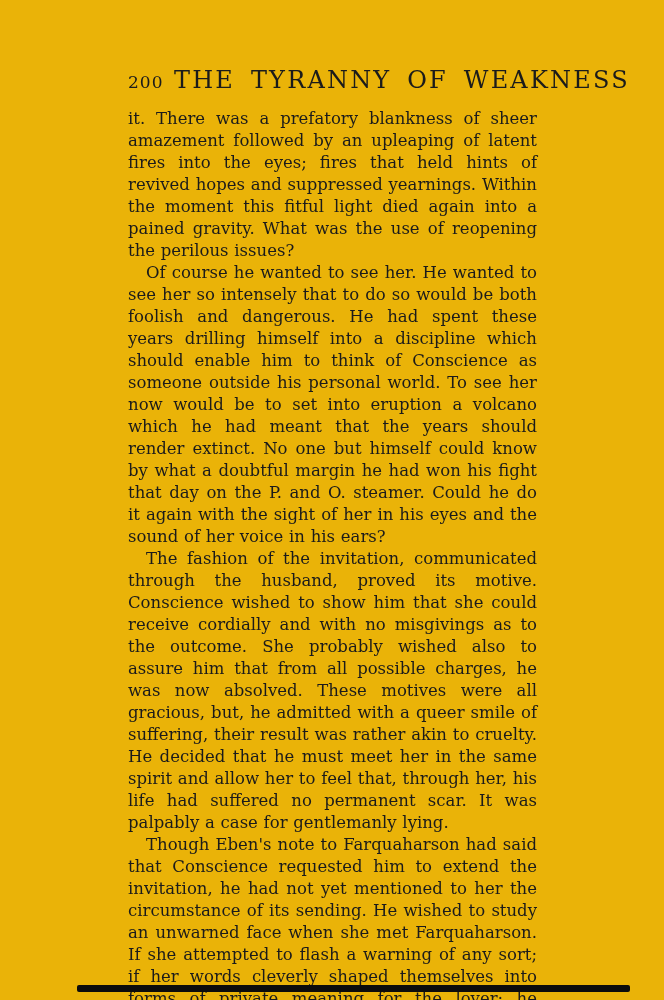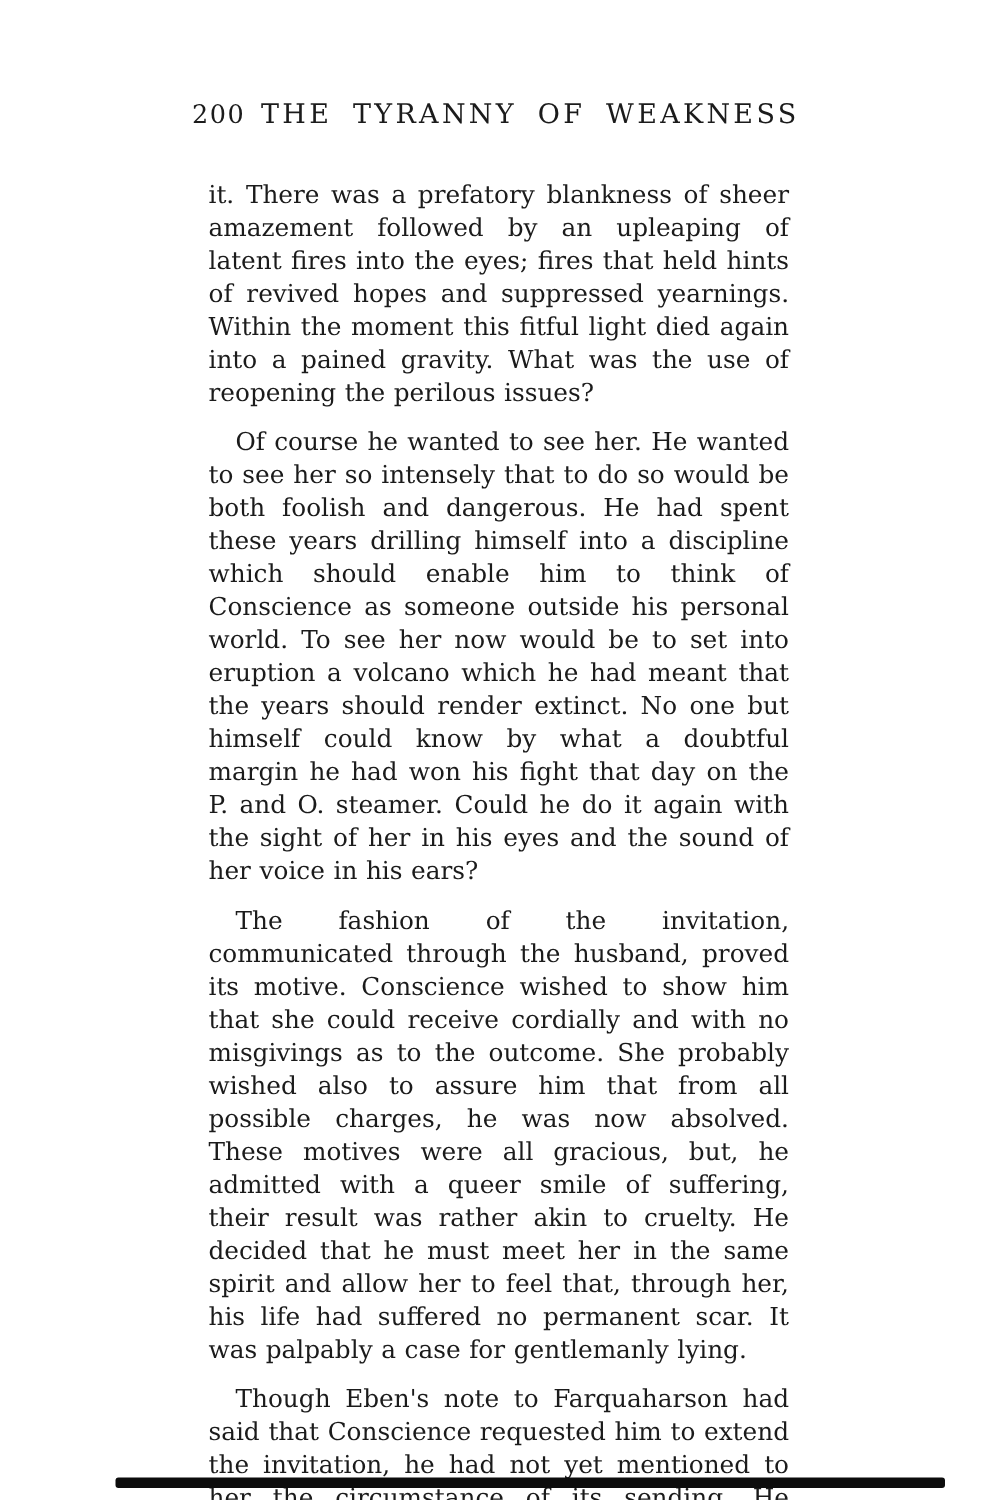--- a/index.html
+++ b/index.html
@@ -5,57 +5,57 @@
   html, body {
     margin: 0;
     padding: 0;
     background: #e9e9e6;
   }
   .scan-page {
     position: relative;
     width: 664px;
     height: 1000px;
     margin: 0 auto;
-    background: #ffffff;
+    background: #eab308;
     overflow: hidden;
     font-family: "DejaVu Serif", "Liberation Serif", serif;
     color: #1b1b1b;
   }
   .running-head {
     position: absolute;
     top: 66px;
     left: 128px;
     width: 409px;
     display: flex;
     align-items: baseline;
   }
   .page-number {
     font-size: 17px;
     letter-spacing: 1px;
     min-width: 46px;
   }
   .running-title {
     flex: 1;
-    font-size: 18px;
+    font-size: 24px;
     letter-spacing: 2.2px;
     word-spacing: 6px;
     white-space: nowrap;
   }
   .body-text {
     position: absolute;
     top: 108px;
     left: 128px;
     width: 409px;
     font-size: 16.5px;
     line-height: 22px;
     text-align: justify;
     word-spacing: 0.5px;
   }
   .body-text p {
-    margin: 11px;
+    margin: 0;
     text-indent: 18px;
   }
   .body-text p.continuation {
     text-indent: 0;
   }
   .scan-edge {
     position: absolute;
     left: 77px;
     top: 985px;
     width: 553px;

